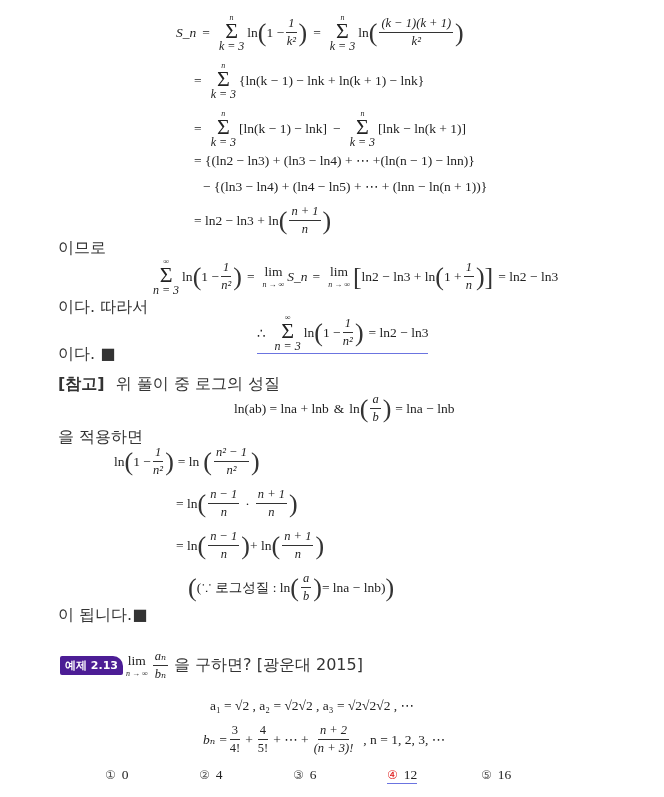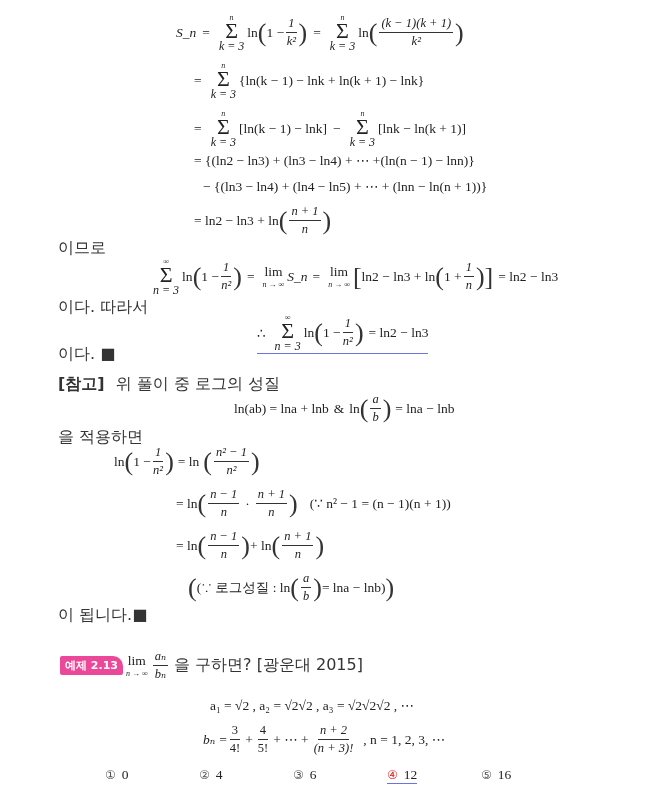--- a/index.html
+++ b/index.html
@@ -13,21 +13,21 @@
   .sum { display:inline-flex; flex-direction:column; align-items:center; margin:0 3px; line-height:1; vertical-align:middle; }
   .sum .top { font-size:8px; font-style:italic; }
   .sum .sig { font-size:22px; line-height:18px; }
   .sum .bot { font-size:12px; font-style:italic; }
   .frac { display:inline-flex; flex-direction:column; align-items:center; vertical-align:middle; margin:0 2px; line-height:1.1; }
   .frac .num { border-bottom:1px solid #333; padding:0 2px 1px; font-size:12.5px; }
   .frac .den { padding-top:2px; font-size:12.5px; }
   .big { font-size:26px; line-height:26px; font-weight:200; vertical-align:middle; color:#333; }
   .lim { display:inline-flex; flex-direction:column; align-items:center; vertical-align:middle; line-height:1; margin:0 3px; }
   .lim .sub { font-size:8px; font-style:italic; margin-top:2px; }
-  .badge { background:#ec4899; color:#fff; font-family:"DejaVu Sans",sans-serif; font-size:11px; font-weight:bold; padding:2px 5px; border-radius:2px 10px 2px 2px; }
+  .badge { background:#4c1d95; color:#fff; font-family:"DejaVu Sans",sans-serif; font-size:11px; font-weight:bold; padding:2px 5px; border-radius:2px 10px 2px 2px; }
   .underline-blue { border-bottom:1px solid #6b74e0; }
   .choice { font-family:"Liberation Serif",serif; font-size:13.5px; }
   .circ { font-family:"DejaVu Sans",sans-serif; font-size:12px; color:#555; margin-right:6px; }
   .circ.red { color:#e02020; }
 </style>
 </head>
 <body>
 
 <div class="abs m row" style="left:176px; top:14px;">
   <span class="i">S_n</span>
@@ -205,21 +205,20 @@
     <span class="frac i">
       <span class="num">n − 1</span>
       <span class="den">n</span>
     </span>
   <span style="margin:0 4px;">·</span>
   <span class="frac i">
       <span class="num">n + 1</span>
       <span class="den">n</span>
     </span>
     <span class="big">)</span>
-  <span style="margin-left:12px;">(∵  n² − 1 = (n − 1)(n + 1))</span>
 </div>
 
 <div class="abs m row" style="left:176px; top:530px;">
   <span>= ln</span>
   <span class="big">(</span>
     <span class="frac i">
       <span class="num">n − 1</span>
       <span class="den">n</span>
     </span>
     <span class="big">)</span>

